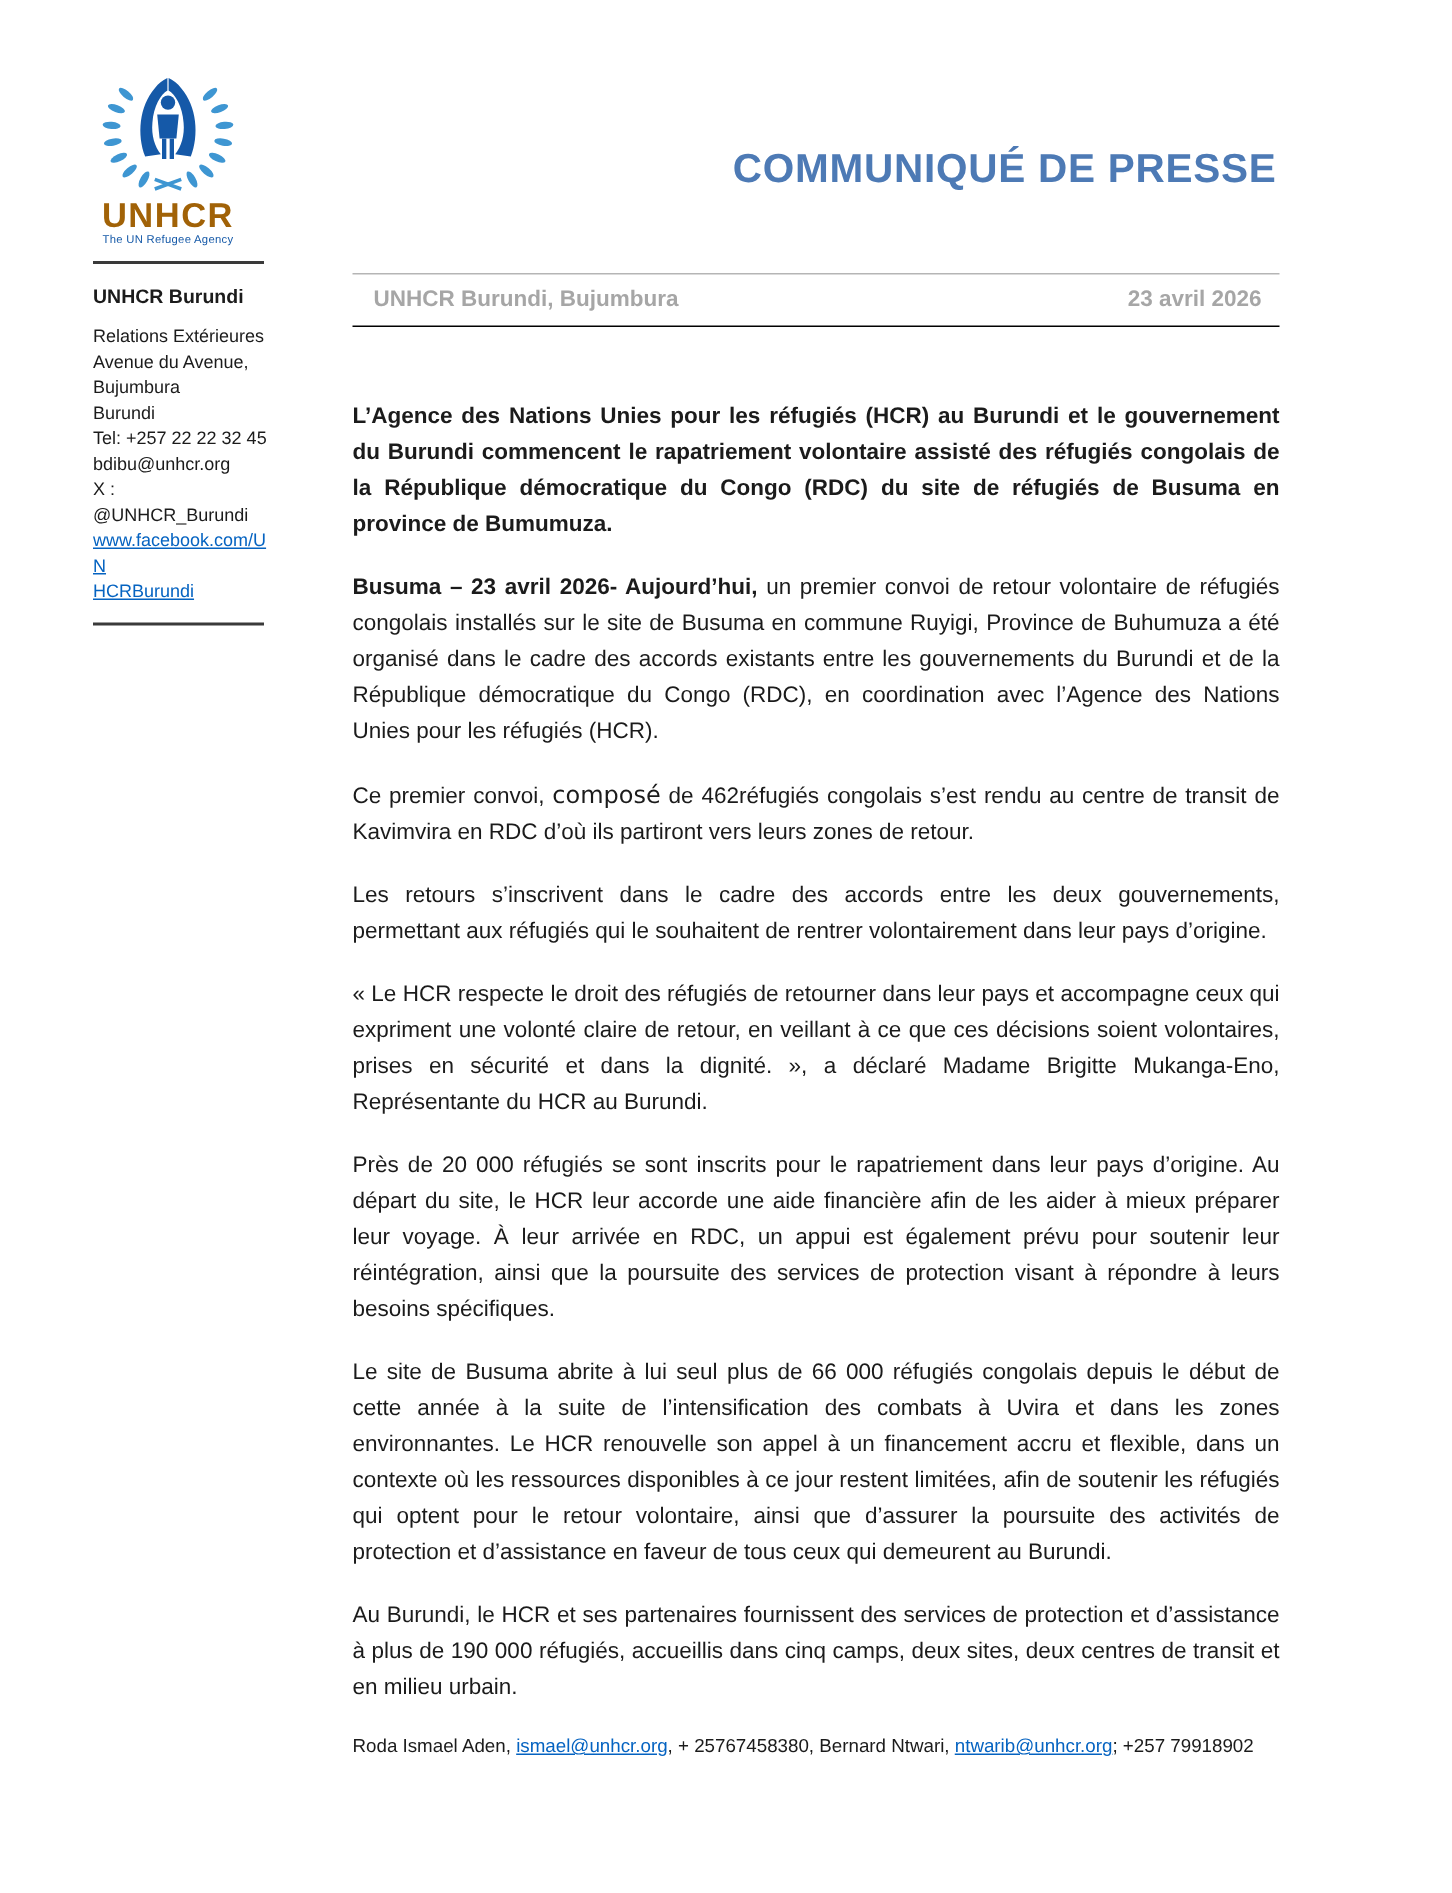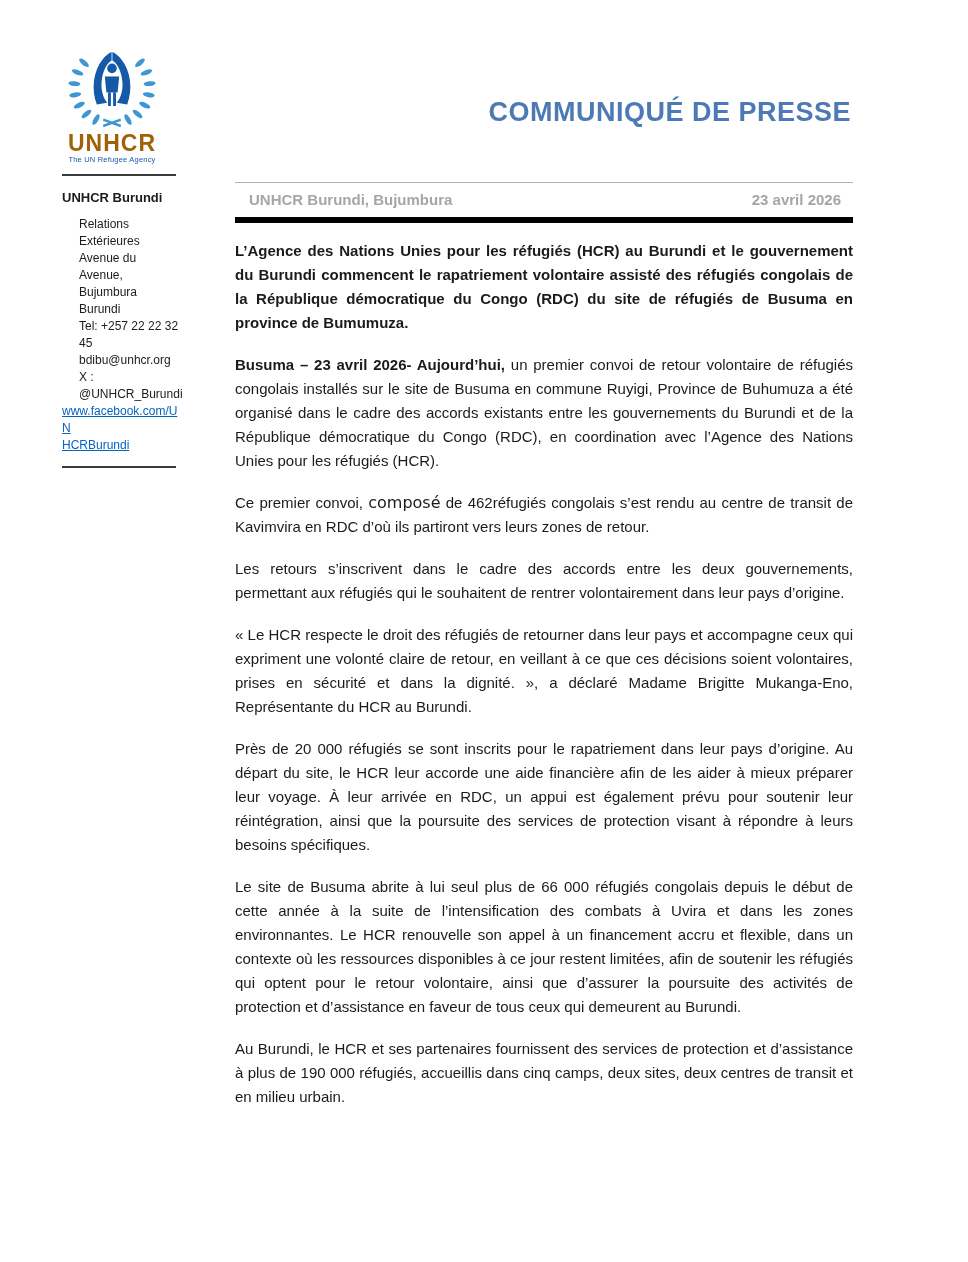--- a/index.html
+++ b/index.html
@@ -18,42 +18,42 @@
   .sidebar { position:absolute; left:60px; top:42px; width:122px; }
   .logo-block { width:100px; margin-left:2px; text-align:center; }
   .logo-block svg { display:block; margin:0 auto; }
   .logo-acronym {
     font-weight:bold; font-size:23px; letter-spacing:1px;
     color:#a16207; line-height:24px; margin-top:1px;
   }
   .logo-tagline { font-size:7.5px; color:#1559a8; letter-spacing:0.2px; }
   .side-rule { border:none; border-top:2px solid #3a3a3a; width:114px; margin:10px 0 0 2px; }
   .side-heading { font-size:13px; font-weight:bold; margin:14px 0 11px 2px; }
-  .side-lines { font-size:12px; line-height:17px; margin-left:19px; }
+  .side-lines { font-size:12px; line-height:17px; margin-left:2px; }
   .side-link {
     display:block; font-size:12px; line-height:17px; margin-left:2px;
     color:#0563c1; text-decoration:underline; cursor:pointer; word-break:break-all;
   }
   .side-rule.bottom { margin-top:12px; }
 
   
   .main { position:absolute; left:235px; top:95px; width:618px; }
   .doc-title {
     font-size:27px; line-height:34px; font-weight:bold;
     color:#4d7ab5; text-align:right; letter-spacing:0.5px;
     padding-right:2px;
   }
   .header-bar {
     margin-top:53px;
-    border-top:1px solid #b5b5b5; border-bottom:6px solid #000000;
+    border-top:1px solid #b5b5b5; border-bottom:1px solid #000000;
     padding:8px 12px 9px 14px;
     display:flex; justify-content:space-between; align-items:center;
     color:#a6a6a6; font-weight:bold; font-size:15px;
   }
-  .content { margin-top:16px; }
+  .content { margin-top:48px; }
   .content p {
     font-size:15px; line-height:24px; text-align:justify;
     margin-bottom:18px;
   }
   .bold { font-weight:bold; }
   .alt-font { font-family:"DejaVu Sans", sans-serif; font-size:16px; }
   .footer-heading { font-size:15px; font-weight:bold; line-height:22px; margin-top:24px; }
   .footer-contacts { font-size:12.5px; line-height:19px; margin-top:1px; }
   .email-link { color:#0563c1; text-decoration:underline; cursor:pointer; }
 </style>
@@ -141,16 +141,17 @@
 
       <p>« Le HCR respecte le droit des réfugiés de retourner dans leur pays et accompagne ceux qui expriment une volonté claire de retour, en veillant à ce que ces décisions soient volontaires, prises en sécurité et dans la dignité. », a déclaré Madame Brigitte Mukanga-Eno, Représentante du HCR au Burundi.</p>
 
       <p>Près de 20 000 réfugiés se sont inscrits pour le rapatriement dans leur pays d’origine. Au départ du site, le HCR leur accorde une aide financière afin de les aider à mieux préparer leur voyage. À leur arrivée en RDC, un appui est également prévu pour soutenir leur réintégration, ainsi que la poursuite des services de protection visant à répondre à leurs besoins spécifiques.</p>
 
       <p>Le site de Busuma abrite à lui seul plus de 66 000 réfugiés congolais depuis le début de cette année à la suite de l’intensification des combats à Uvira et dans les zones environnantes. Le HCR renouvelle son appel à un financement accru et flexible, dans un contexte où les ressources disponibles à ce jour restent limitées, afin de soutenir les réfugiés qui optent pour le retour volontaire, ainsi que d’assurer la poursuite des activités de protection et d’assistance en faveur de tous ceux qui demeurent au Burundi.</p>
 
       <p>Au Burundi, le HCR et ses partenaires fournissent des services de protection et d’assistance à plus de 190 000 réfugiés, accueillis dans cinq camps, deux sites, deux centres de transit et en milieu urbain.</p>
 
 
+      <div class="footer-contacts"><span>Roda Ismael Aden, </span><a class="email-link">ismael@unhcr.org</a><span>, + 25767458380, Bernard Ntwari, </span><a class="email-link">ntwarib@unhcr.org</a><span>; +257 79918902</span></div>
 
     </div>
   </main>
 </div>
 
 </body></html>

